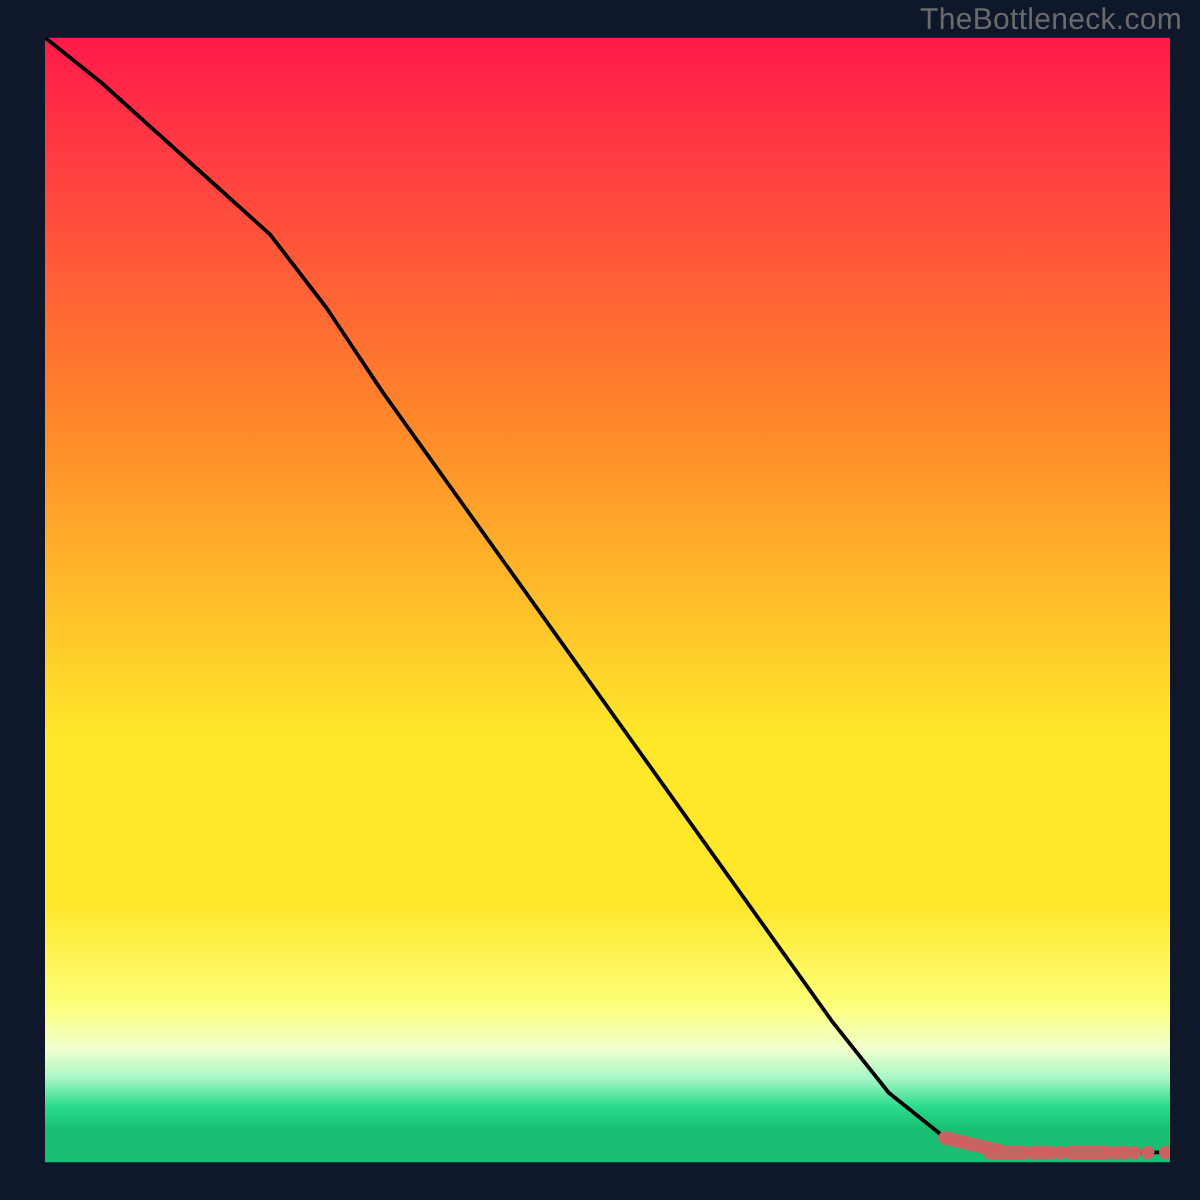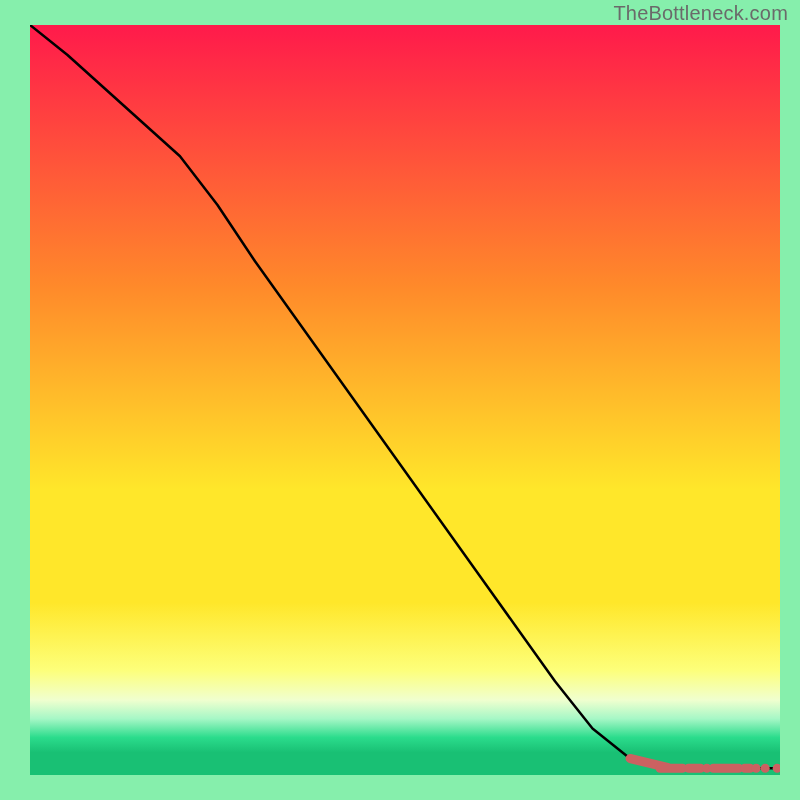--- a/index.html
+++ b/index.html
@@ -8,21 +8,21 @@
     width: 800px;
     height: 800px;
     overflow: hidden;
     background: #000;
     font-family: Arial, Helvetica, sans-serif;
   }
   .stage {
     position: relative;
     width: 800px;
     height: 800px;
-    background: #86efac;
+    background: #0f172a;
   }
   .attribution {
     position: absolute;
     top: 2px;
     right: 12px;
     color: #6a6a6a;
     font-size: 20px;
     letter-spacing: 0.2px;
     font-weight: 400;
     z-index: 5;

